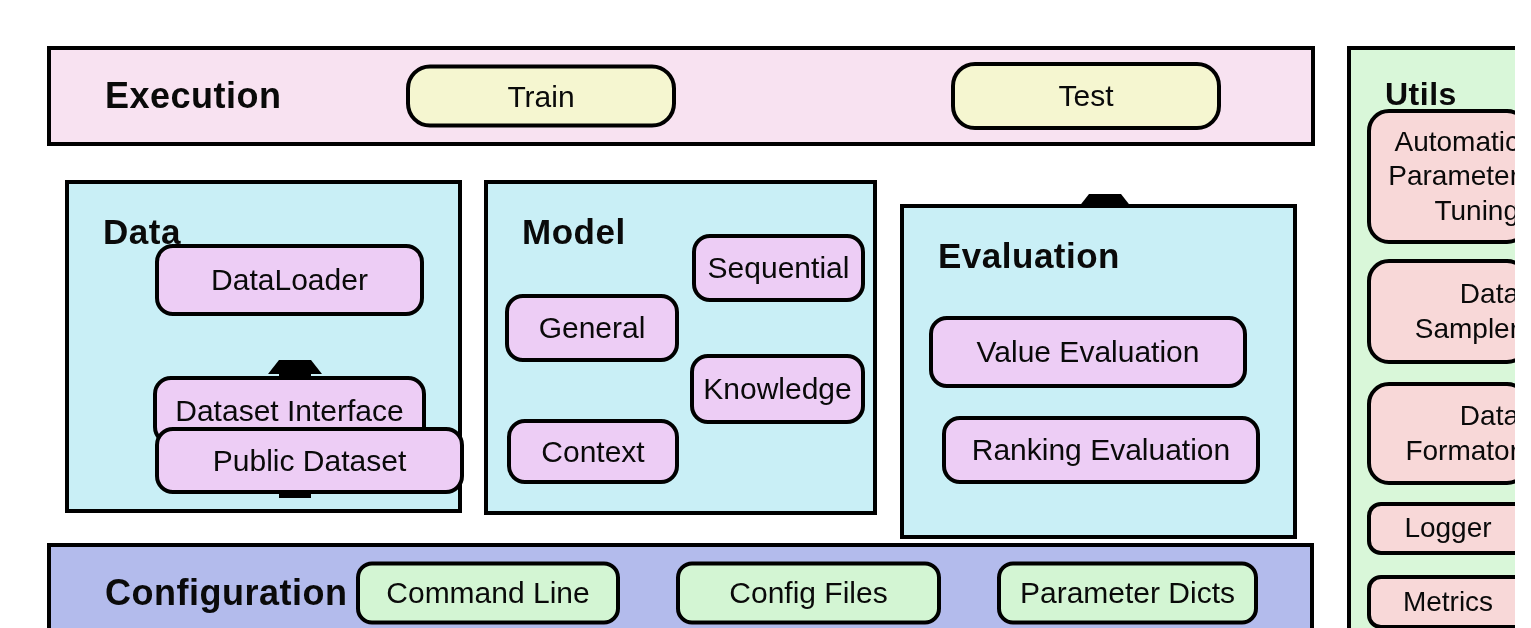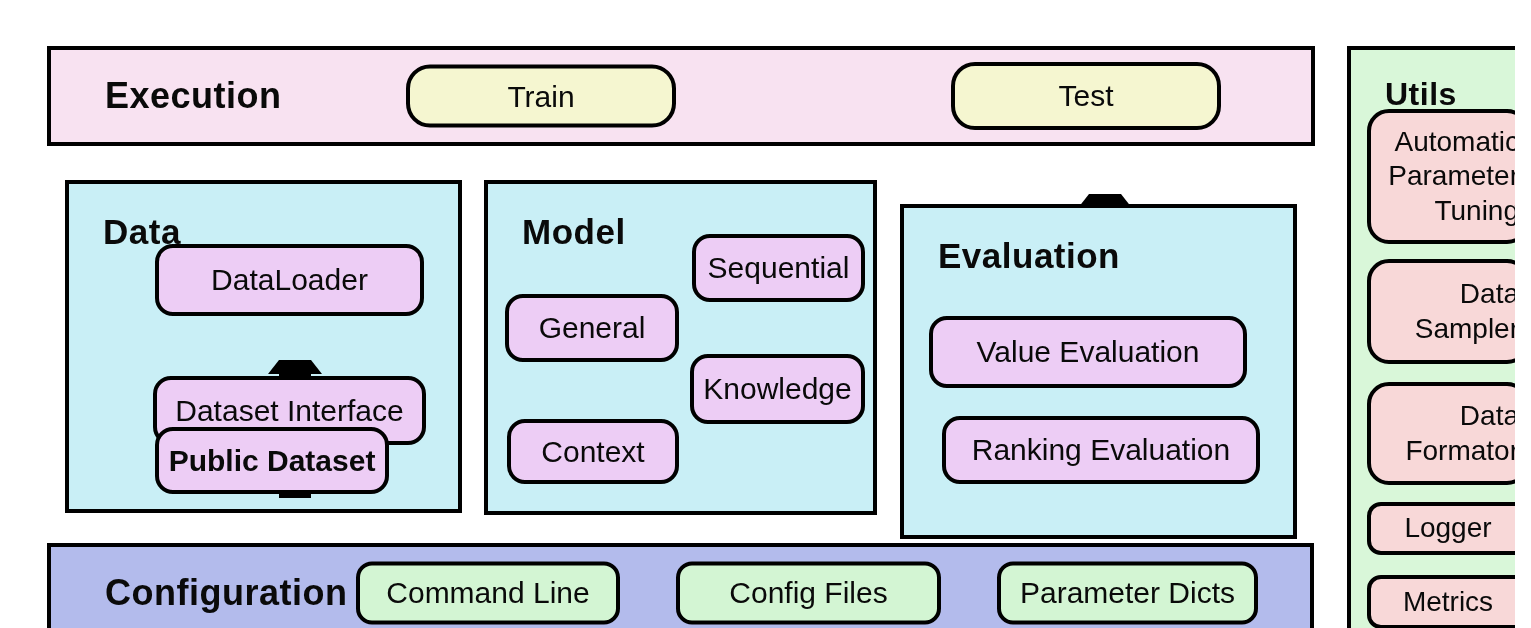--- a/index.html
+++ b/index.html
@@ -97,21 +97,21 @@
     <div class="chip purple" style="left:86px; top:60px; width:269px; height:72px;">DataLoader</div>
     <div class="arrow" style="left:210px; top:128px; height:23px;">
       <div class="head"></div>
       <div class="stem"></div>
     </div>
     <div class="chip purple" style="left:84px; top:151px; width:273px; height:69px;margin-top:41px;">Dataset Interface</div>
     <div class="arrow" style="left:210px; top:220px; height:23px;">
       <div class="head"></div>
       <div class="stem"></div>
     </div>
-    <div class="chip purple" style="left:86px; top:243px; width:234px; height:67px;font-weight:bold;">Public Dataset</div>
+    <div class="chip purple" style="left:86px; top:243px; width:309px; height:67px;">Public Dataset</div>
   </section>
 
   <section class="panel module" style="left:452px; top:148px; width:393px; height:335px;">
     <div class="sec-title" style="left:18px; top:12px; font-size:35px;">Model</div>
     <div class="chip purple" style="left:204px; top:50px; width:173px; height:68px;">Sequential</div>
     <div class="chip purple" style="left:17px; top:110px; width:174px; height:68px;">General</div>
     <div class="chip purple" style="left:19px; top:235px; width:172px; height:65px;">Context</div>
     <div class="chip purple" style="left:202px; top:170px; width:175px; height:70px;">Knowledge</div>
   </section>
 

